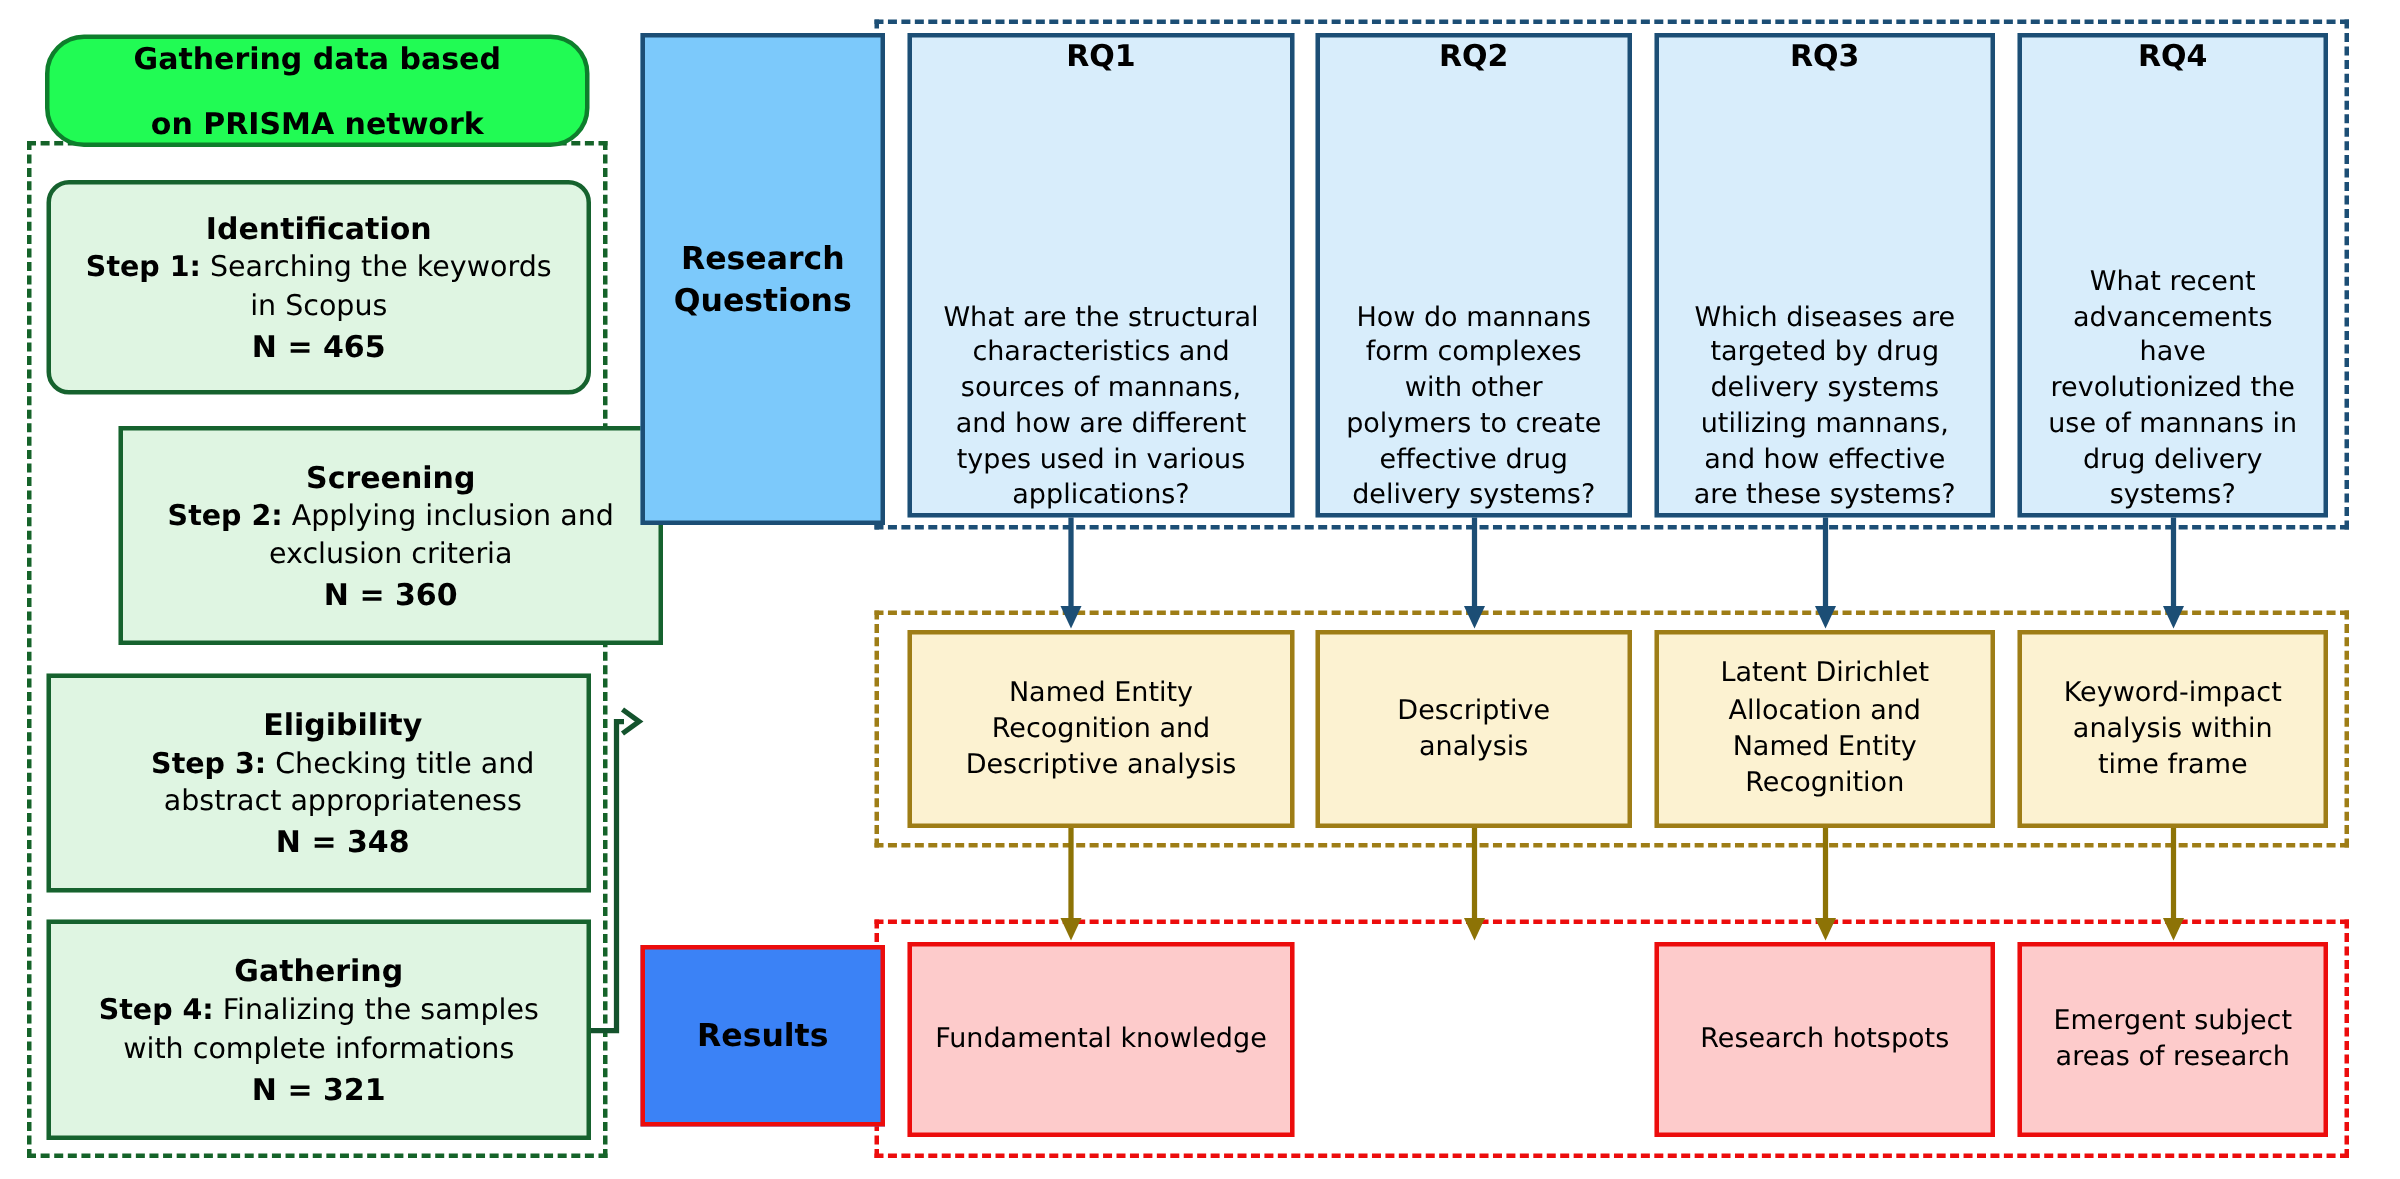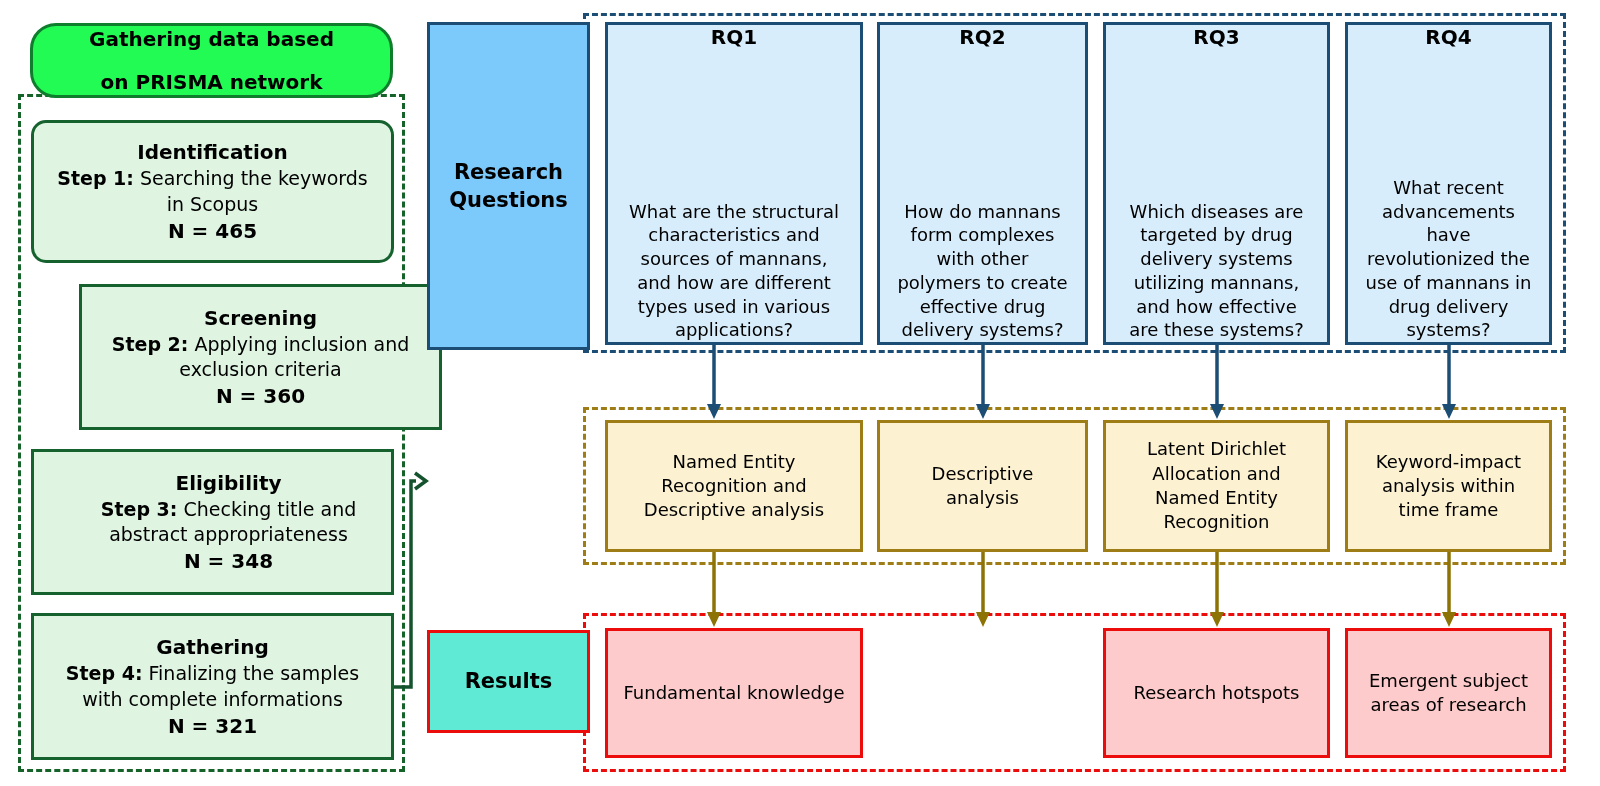--- a/index.html
+++ b/index.html
@@ -52,21 +52,21 @@
 
   
   .row-label {
     left: 427px; width: 163px;
     display: flex; justify-content: center; align-items: center;
     text-align: center; font-weight: bold; font-size: 21px; line-height: 1.35;
     z-index: 3; padding: 0 8px;
   }
   .rq-label      { top: 22px;  height: 328px; background: #7CC9FB; border: 3px solid #1C4E75; }
   .method-label  { top: 421px; height: 131px; background: #F9D874; border: 3px solid #9E7D16; }
-  .results-label { top: 630px; height: 103px; background: #5eead4; border: 3px solid #EC0C0C; }
+  .results-label { top: 630px; height: 121px; background: #3b82f6; border: 3px solid #EC0C0C; }
 
   
   .col1 { left: 605px;  width: 258px; }
   .col2 { left: 877px;  width: 211px; }
   .col3 { left: 1103px; width: 227px; }
   .col4 { left: 1345px; width: 207px; }
 
   .rq-box {
     top: 22px; height: 323px;
     background: #D8EDFB; border: 3px solid #1C4E75;

